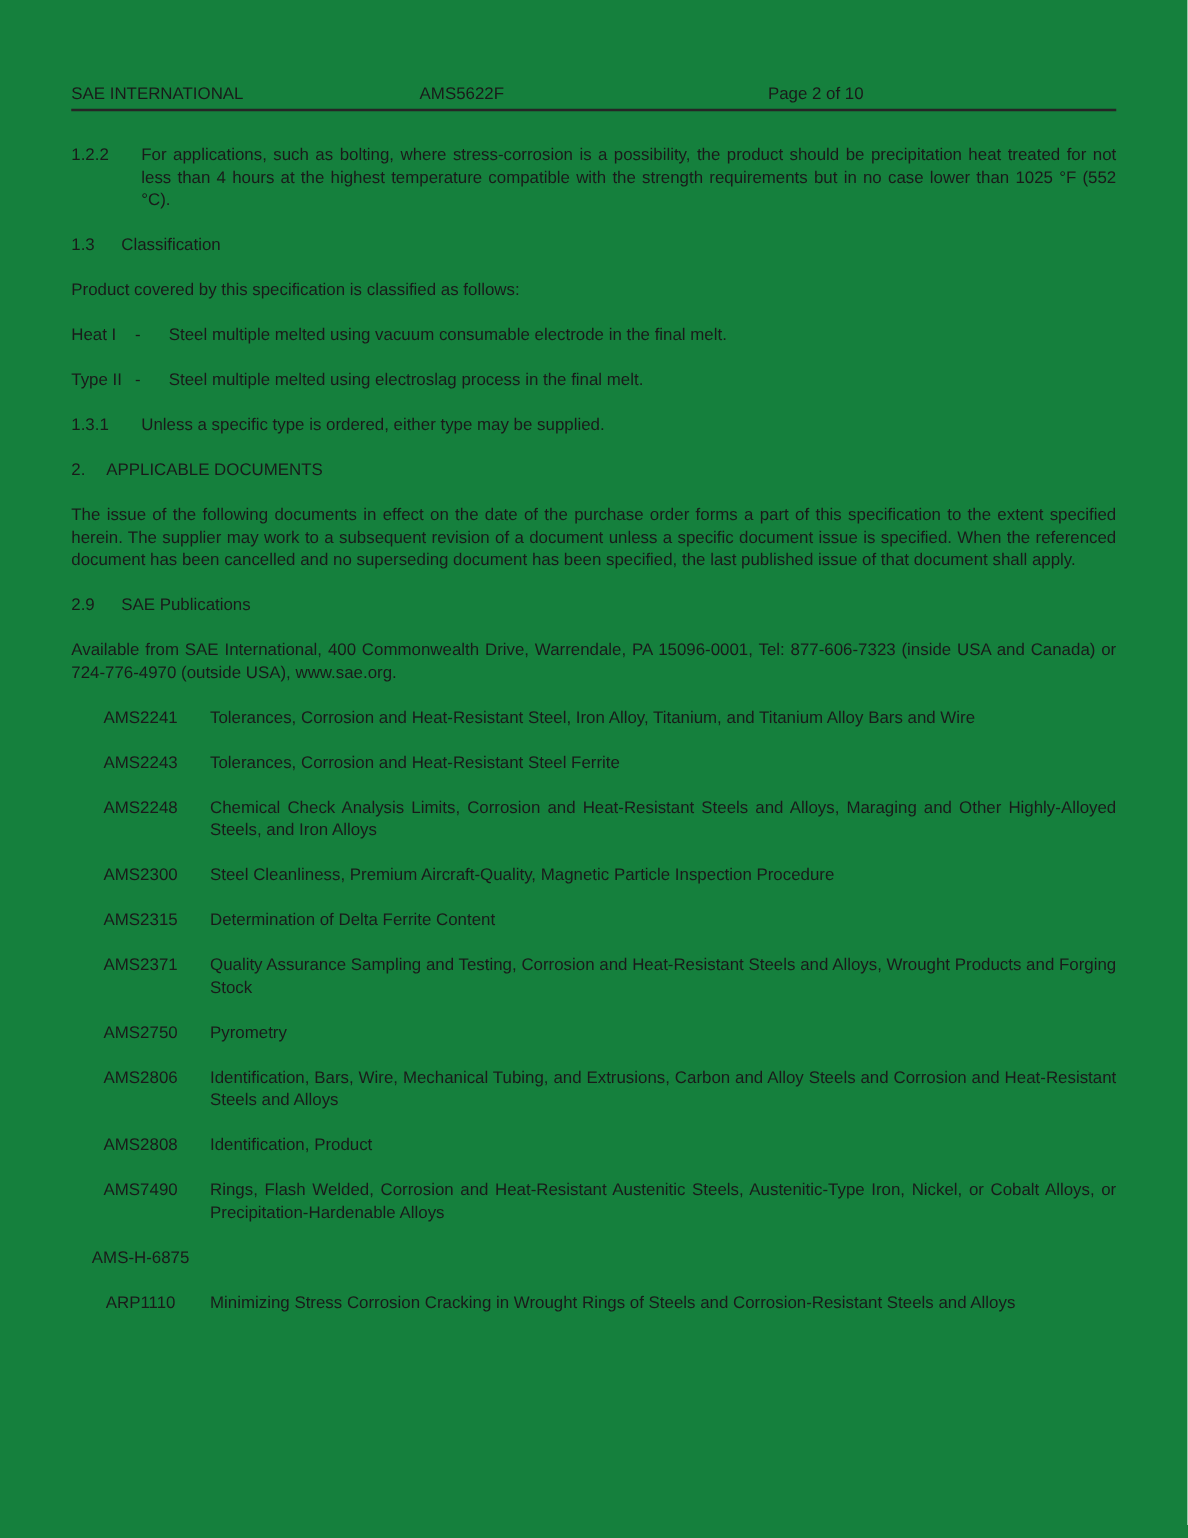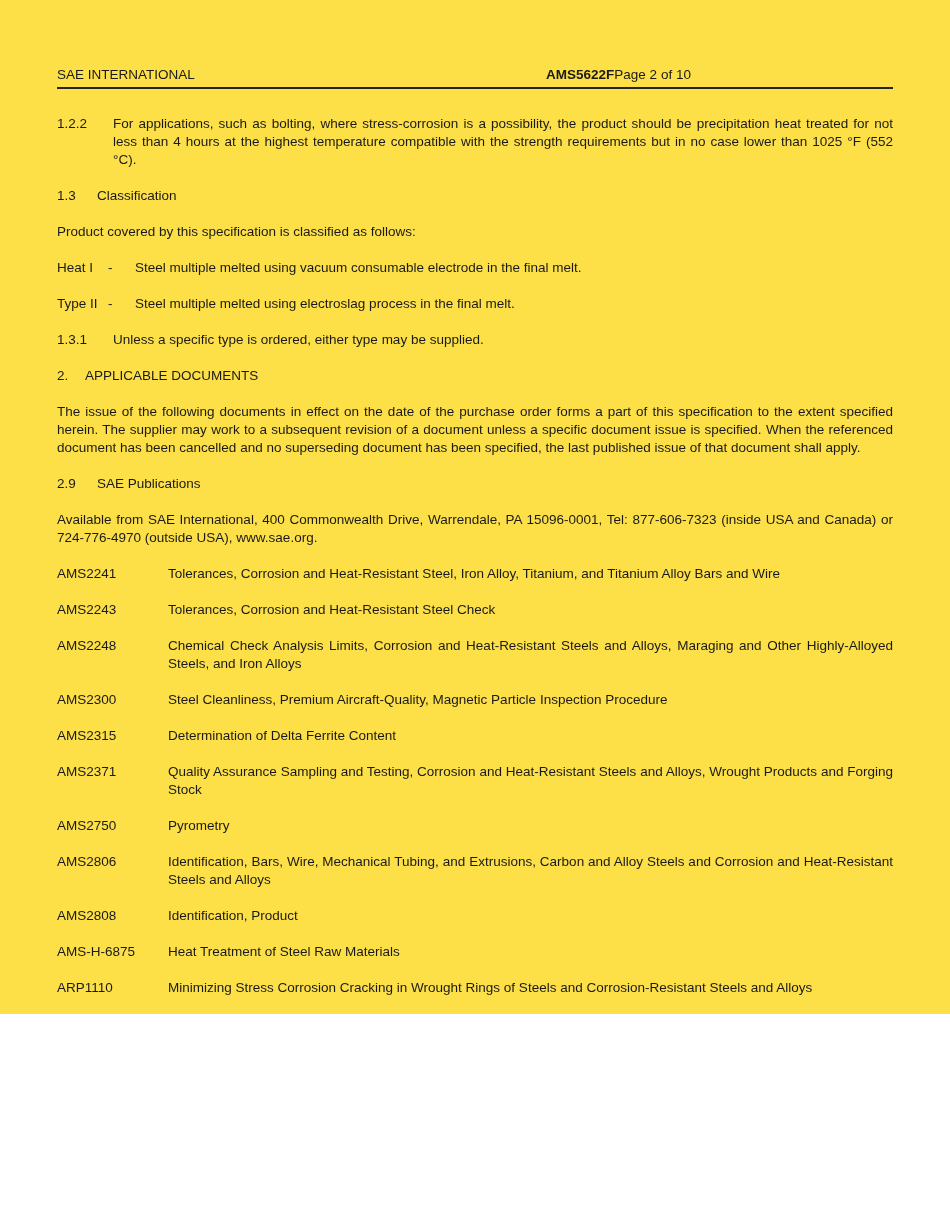--- a/index.html
+++ b/index.html
@@ -3,38 +3,38 @@
 <meta charset="utf-8">
 <style>
   html, body {
     margin: 0;
     padding: 0;
     background: #ffffff;
   }
   .page {
     position: relative;
     width: 950px;
-    height: 1014px;
+    height: 1230px;
     box-sizing: border-box;
-    background: #fde047;
+    background: #15803d;
     color: #1a1a1a;
     font-family: "Liberation Sans", sans-serif;
     font-size: 13.5px;
     line-height: 18px;
     padding: 66px 57px 0 57px;
     overflow: hidden;
   }
   .doc-header {
     display: flex;
     align-items: baseline;
     border-bottom: 2px solid #262626;
     padding-bottom: 3px;
   }
   .doc-header .h-left   { flex: 1; text-align: left; }
-  .doc-header .h-center { flex: 1; text-align: right; font-weight: bold; }
+  .doc-header .h-center { flex: 1; text-align: left; }
   .doc-header .h-right  { flex: 1; text-align: left; }
 
   .content { margin-top: 26px; }
 
   .block {
     display: flex;
     margin-top: 18px;
   }
   .block .body-text {
     flex: 1;
@@ -44,21 +44,21 @@
     margin-top: 18px;
     text-align: justify;
   }
   .num-56 { flex: 0 0 56px; }
   .num-40 { flex: 0 0 40px; }
   .num-28 { flex: 0 0 28px; }
 
   .type-row .type-label { flex: 0 0 51px; }
   .type-row .type-dash  { flex: 0 0 27px; text-align: left; }
 
-  .ref-row .ref-code  { flex: 0 0 111px; }
+  .ref-row .ref-code  { flex: 0 0 111px; text-align: center; }
   .ref-row .ref-title { flex: 1; text-align: justify; }
 </style>
 </head>
 <body>
 
 <div class="page">
 
   <div class="doc-header">
     <div class="h-left">SAE INTERNATIONAL</div>
     <div class="h-center">AMS5622F</div>
@@ -109,21 +109,21 @@
     </div>
 
     <div class="plain">Available from SAE International, 400 Commonwealth Drive, Warrendale, PA 15096-0001, Tel: 877-606-7323 (inside USA and Canada) or 724-776-4970 (outside USA), www.sae.org.</div>
 
     <div class="block ref-row">
       <div class="ref-code">AMS2241</div>
       <div class="ref-title">Tolerances, Corrosion and Heat-Resistant Steel, Iron Alloy, Titanium, and Titanium Alloy Bars and Wire</div>
     </div>
     <div class="block ref-row">
       <div class="ref-code">AMS2243</div>
-      <div class="ref-title">Tolerances, Corrosion and Heat-Resistant Steel Check</div>
+      <div class="ref-title">Tolerances, Corrosion and Heat-Resistant Steel Ferrite</div>
     </div>
     <div class="block ref-row">
       <div class="ref-code">AMS2248</div>
       <div class="ref-title">Chemical Check Analysis Limits, Corrosion and Heat-Resistant Steels and Alloys, Maraging and Other Highly-Alloyed Steels, and Iron Alloys</div>
     </div>
     <div class="block ref-row">
       <div class="ref-code">AMS2300</div>
       <div class="ref-title">Steel Cleanliness, Premium Aircraft-Quality, Magnetic Particle Inspection Procedure</div>
     </div>
     <div class="block ref-row">
@@ -140,22 +140,25 @@
     </div>
     <div class="block ref-row">
       <div class="ref-code">AMS2806</div>
       <div class="ref-title">Identification, Bars, Wire, Mechanical Tubing, and Extrusions, Carbon and Alloy Steels and Corrosion and Heat-Resistant Steels and Alloys</div>
     </div>
     <div class="block ref-row">
       <div class="ref-code">AMS2808</div>
       <div class="ref-title">Identification, Product</div>
     </div>
     <div class="block ref-row">
+      <div class="ref-code">AMS7490</div>
+      <div class="ref-title">Rings, Flash Welded, Corrosion and Heat-Resistant Austenitic Steels, Austenitic-Type Iron, Nickel, or Cobalt Alloys, or Precipitation-Hardenable Alloys</div>
+    </div>
+    <div class="block ref-row">
       <div class="ref-code">AMS-H-6875</div>
-      <div class="ref-title">Heat Treatment of Steel Raw Materials</div>
     </div>
     <div class="block ref-row">
       <div class="ref-code">ARP1110</div>
       <div class="ref-title">Minimizing Stress Corrosion Cracking in Wrought Rings of Steels and Corrosion-Resistant Steels and Alloys</div>
     </div>
 
   </div>
 </div>
 
 </body></html>

